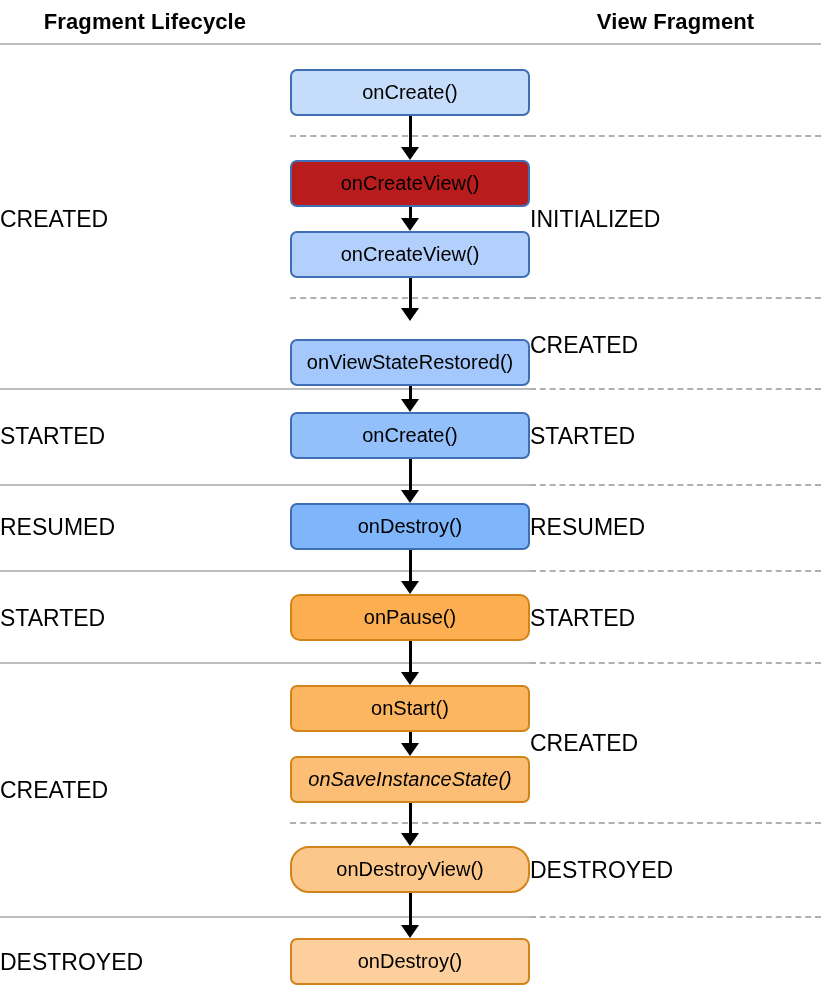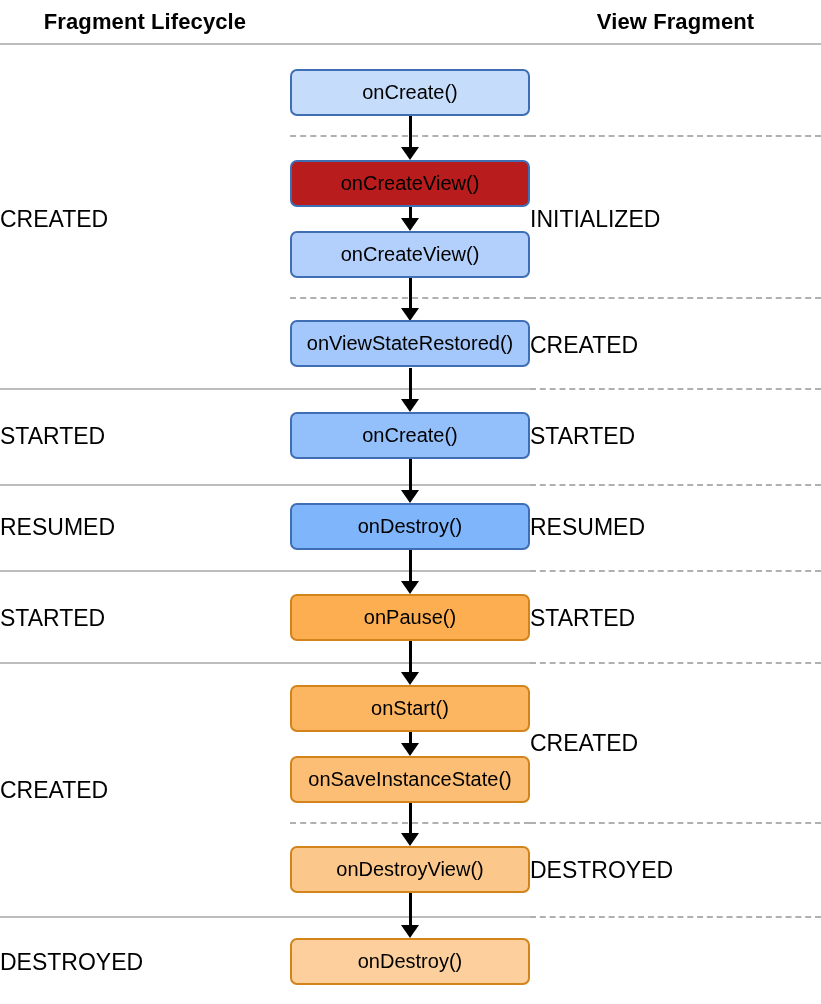--- a/index.html
+++ b/index.html
@@ -104,23 +104,23 @@
       <div class="head" style="top: 743px; border-top-color: rgb(0, 0, 0);"></div>
       <div class="arrow" style="top: 803px; height: 32px; background: rgb(0, 0, 0);"></div>
       <div class="head" style="top: 833px; border-top-color: rgb(0, 0, 0);"></div>
       <div class="arrow" style="top: 893px; height: 34px; background: rgb(0, 0, 0);"></div>
       <div class="head" style="top: 925px; border-top-color: rgb(0, 0, 0);"></div>
     </div>
   <div id="boxes-layer">
       <div class="box blue" style="top: 69px; background: rgb(197, 220, 251); border-color: rgb(63, 110, 181);">onCreate()</div>
       <div class="box blue" style="top: 160px; background: #b91c1c; border-color: rgb(63, 110, 181);">onCreateView()</div>
       <div class="box blue" style="top: 231px; background: rgb(178, 208, 251); border-color: rgb(63, 110, 181);">onCreateView()</div>
-      <div class="box blue" style="top: 320px; background: rgb(164, 200, 251); border-color: rgb(63, 110, 181);">onViewStateRestored()</div>
+      <div class="box blue" style="top: 339px; background: rgb(164, 200, 251); border-color: rgb(63, 110, 181);">onViewStateRestored()</div>
       <div class="box blue" style="top: 412px; background: rgb(147, 191, 251); border-color: rgb(63, 110, 181);">onCreate()</div>
       <div class="box blue" style="top: 503px; background: rgb(126, 181, 251); border-color: rgb(63, 110, 181);">onDestroy()</div>
-      <div class="box orange" style="top: 594px; background: rgb(252, 174, 81); border-color: rgb(210, 132, 26);">onPause()</div>
+      <div class="box orange" style="top: 594px; background: rgb(252, 174, 81); border-color: rgb(210, 132, 26); border-radius: 10px;">onPause()</div>
       <div class="box orange" style="top: 685px; background: rgb(252, 181, 96); border-color: rgb(210, 132, 26);">onStart()</div>
-      <div class="box orange" style="top: 756px; background: rgb(252, 190, 116); border-color: rgb(210, 132, 26);">onSaveInstanceState()</div>
-      <div class="box orange" style="top: 846px; background: rgb(252, 199, 138); border-color: rgb(210, 132, 26);">onDestroyView()</div>
+      <div class="box orange" style="top: 756px; background: rgb(252, 190, 116); border-color: rgb(210, 132, 26); font-style: italic;">onSaveInstanceState()</div>
+      <div class="box orange" style="top: 846px; background: rgb(252, 199, 138); border-color: rgb(210, 132, 26); border-radius: 19px;">onDestroyView()</div>
       <div class="box orange" style="top: 938px; background: rgb(252, 207, 156); border-color: rgb(210, 132, 26);">onDestroy()</div>
     </div>
 
 </div>
 
 </body></html>

